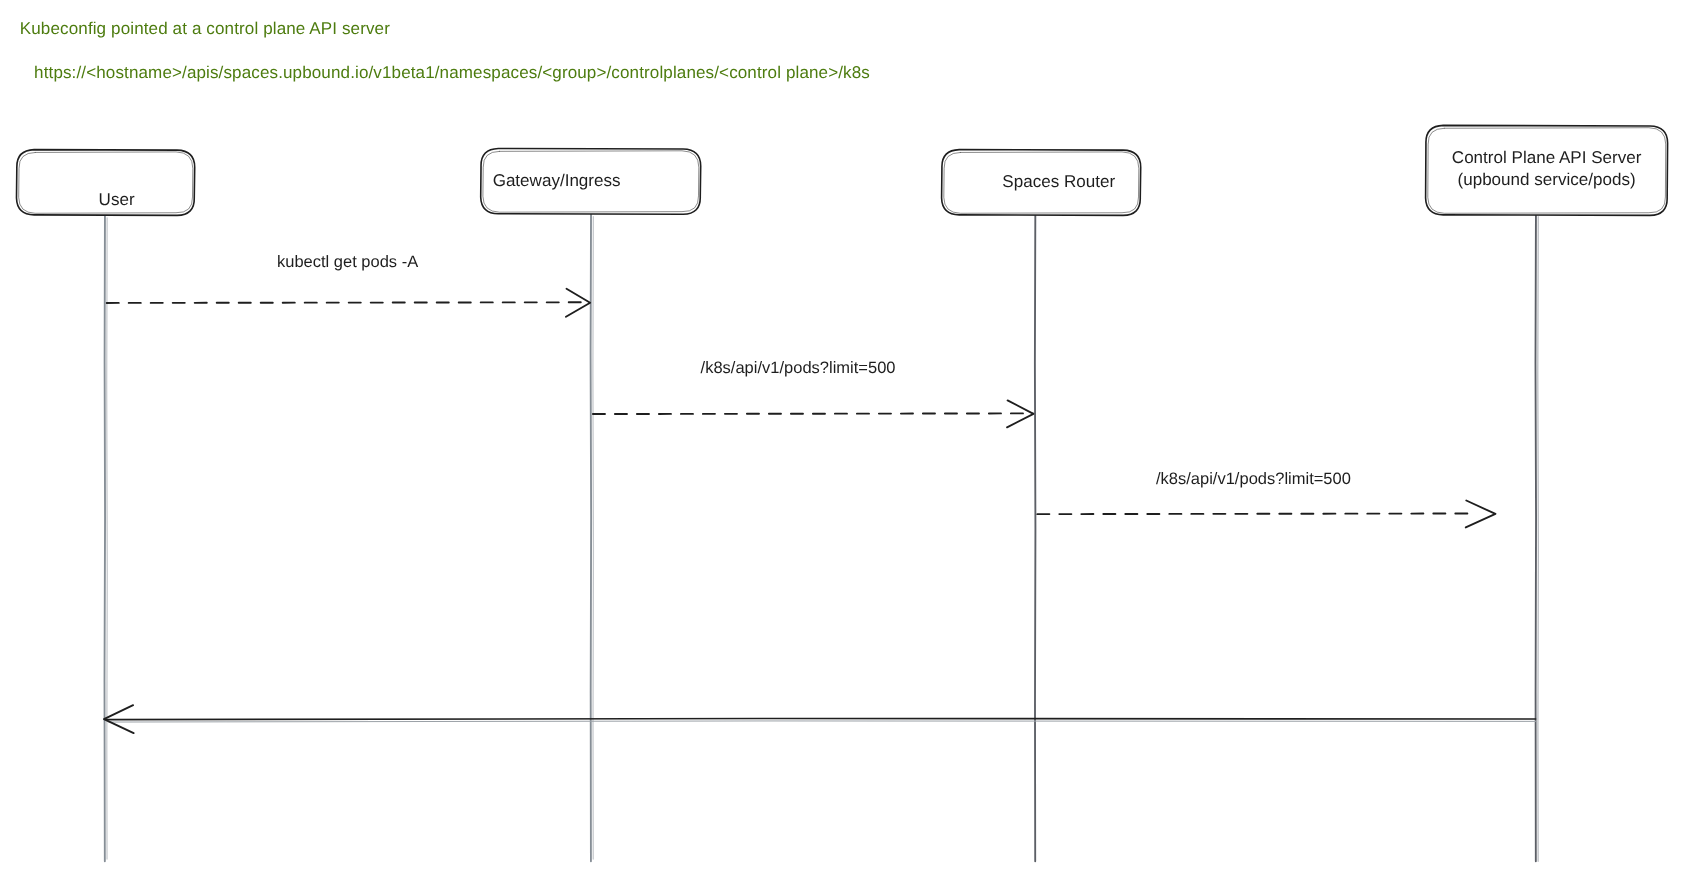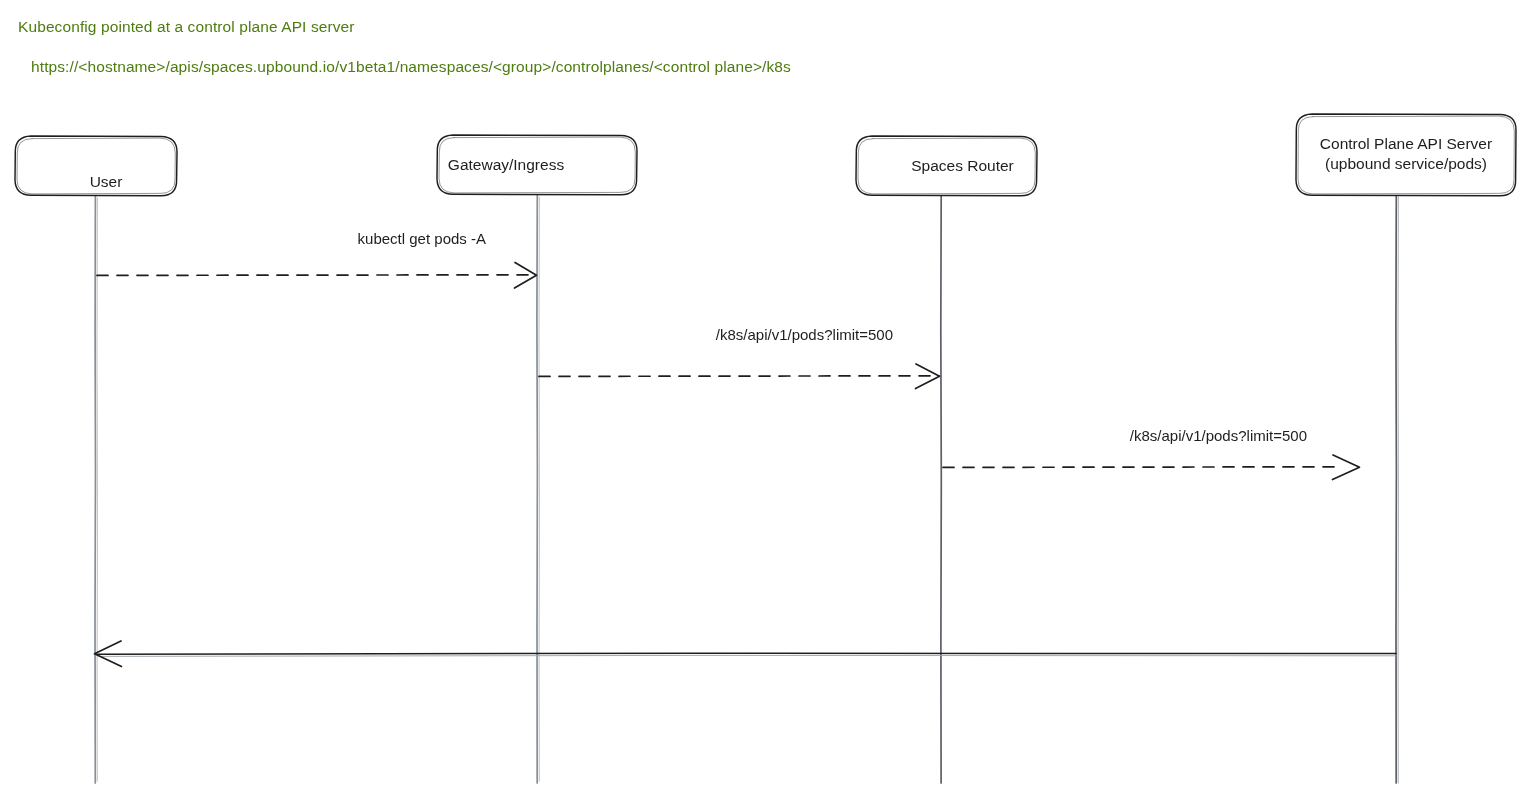--- a/index.html
+++ b/index.html
@@ -41,21 +41,21 @@
     white-space: nowrap;
     line-height: 20px;
     pointer-events: none;
   }
 
   .msg-label {
     position: absolute;
     font-size: 15px;
     color: #1e1e1e;
     white-space: nowrap;
-    text-align: right;
+    text-align: center;
     pointer-events: none;
   }
 </style>
 </head>
 <body>
 
 <svg id="canvas" viewBox="0 0 1532 803" xmlns="http://www.w3.org/2000/svg">
 
   <g>
     <path d="M95.4 196 L95.1 330 L95.5 470 L95.0 620 L95.3 783" stroke="#868e96" stroke-width="1.7" fill="none" stroke-linecap="round"></path>

